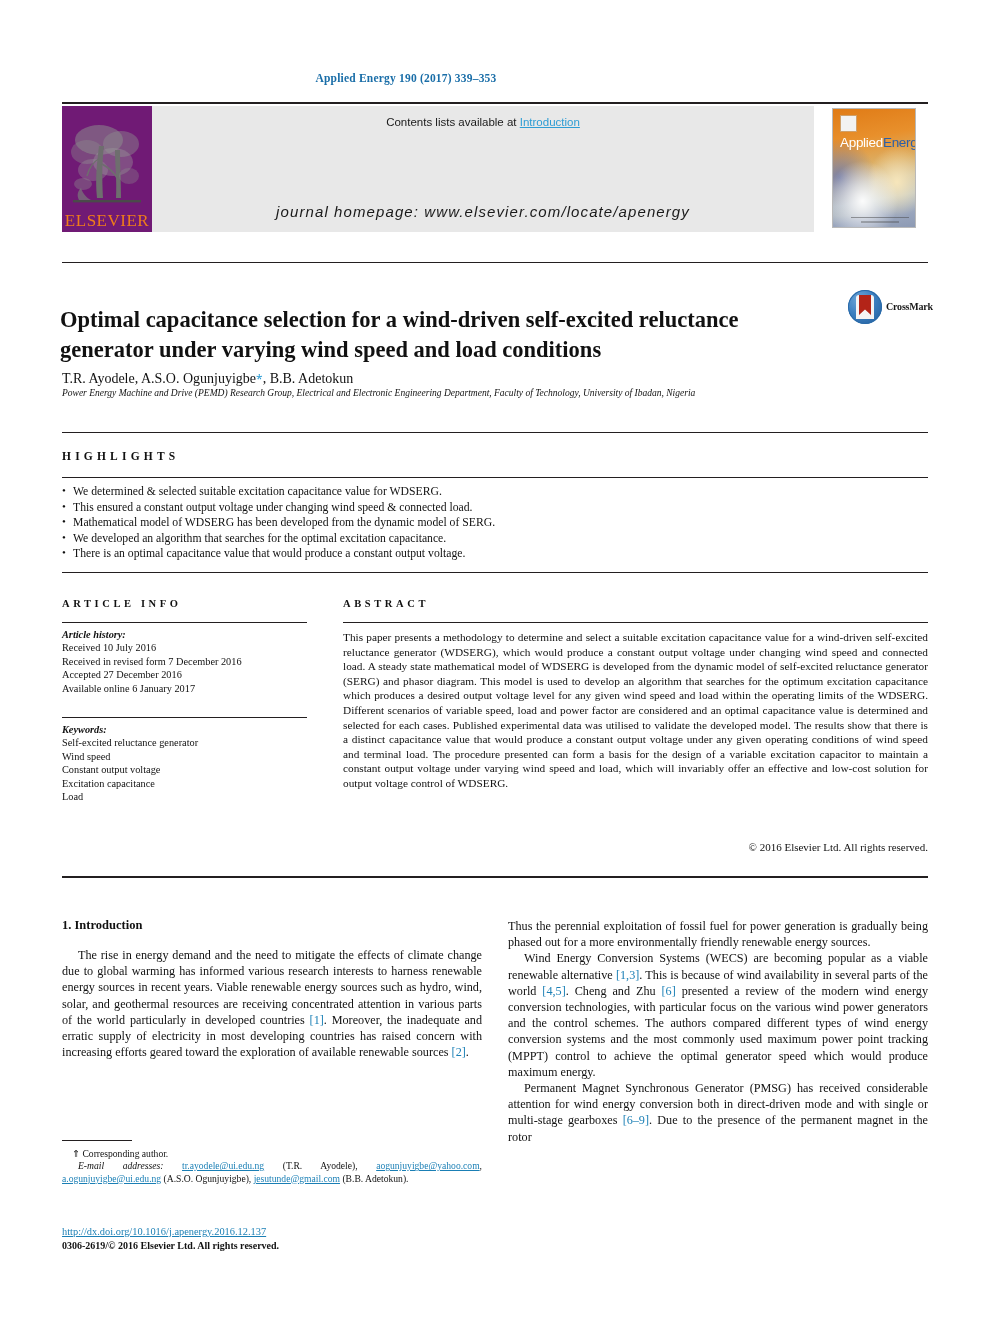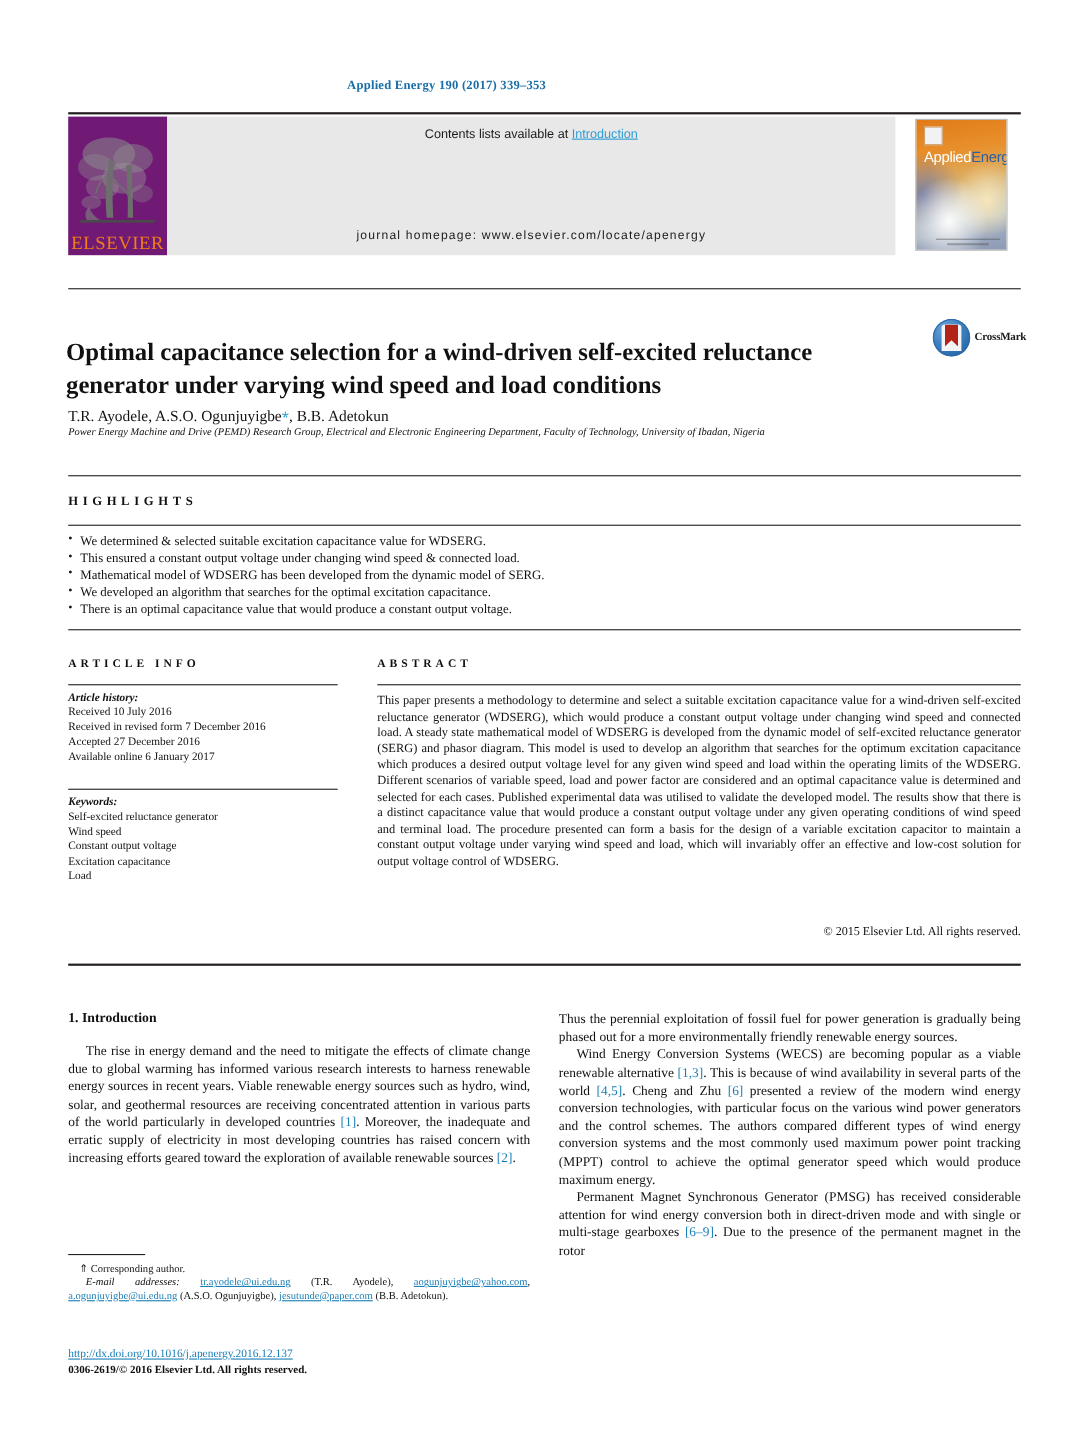--- a/index.html
+++ b/index.html
@@ -99,23 +99,24 @@
     color: #2e9dd4;
   }
   .journal-title-big {
     font-family: "Liberation Serif", serif;
     font-size: 31px;
     color: #111111;
     letter-spacing: 0.2px;
   }
   .homepage-line {
     font-family: "Liberation Sans", sans-serif;
-    font-size: 11px;
+    font-size: 15px;
     color: #1a1a1a;
     letter-spacing: 1.1px;
+    font-style: italic;
   }
   .cover-thumb {
     flex: 0 0 100px;
     width: 100px;
     position: relative;
     margin-left: 14px;
     background: #ffffff;
   }
   .cover-img {
     position: absolute;
@@ -600,39 +601,39 @@
   <div class="kw-block">
     <div class="lab">Keywords:</div>
     <div>Self-excited reluctance generator</div>
     <div>Wind speed</div>
     <div>Constant output voltage</div>
     <div>Excitation capacitance</div>
     <div>Load</div>
   </div>
 
   <div class="abstract-col">This paper presents a methodology to determine and select a suitable excitation capacitance value for a wind-driven self-excited reluctance generator (WDSERG), which would produce a constant output voltage under changing wind speed and connected load. A steady state mathematical model of WDSERG is developed from the dynamic model of self-excited reluctance generator (SERG) and phasor diagram. This model is used to develop an algorithm that searches for the optimum excitation capacitance which produces a desired output voltage level for any given wind speed and load within the operating limits of the WDSERG. Different scenarios of variable speed, load and power factor are considered and an optimal capacitance value is determined and selected for each cases. Published experimental data was utilised to validate the developed model. The results show that there is a distinct capacitance value that would produce a constant output voltage under any given operating conditions of wind speed and terminal load. The procedure presented can form a basis for the design of a variable excitation capacitor to maintain a constant output voltage under varying wind speed and load, which will invariably offer an effective and low-cost solution for output voltage control of WDSERG.</div>
-  <div class="copyright-line">© 2015 Elsevier Ltd. All rights reserved.</div>
+  <div class="copyright-line">© 2016 Elsevier Ltd. All rights reserved.</div>
 
   <div class="abs-rule-bottom"></div>
 
   <div class="col-left">
     <h2 class="sec-heading">1. Introduction</h2>
     <p class="body-par"><span>The rise in energy demand and the need to mitigate the effects of climate change due to global warming has informed various research interests to harness renewable energy sources in recent years. Viable renewable energy sources such as hydro, wind, solar, and geothermal resources are receiving concentrated attention in various parts of the world particularly in developed countries </span><span class="ref">[1]</span><span>. Moreover, the inadequate and erratic supply of electricity in most developing countries has raised concern with increasing efforts geared toward the exploration of available renewable sources </span><span class="ref">[2]</span><span>.</span></p>
   </div>
 
   <div class="col-right">
     <p class="body-par no-indent">Thus the perennial exploitation of fossil fuel for power generation is gradually being phased out for a more environmentally friendly renewable energy sources.</p>
     <p class="body-par"><span>Wind Energy Conversion Systems (WECS) are becoming popular as a viable renewable alternative </span><span class="ref">[1,3]</span><span>. This is because of wind availability in several parts of the world </span><span class="ref">[4,5]</span><span>. Cheng and Zhu </span><span class="ref">[6]</span><span> presented a review of the modern wind energy conversion technologies, with particular focus on the various wind power generators and the control schemes. The authors compared different types of wind energy conversion systems and the most commonly used maximum power point tracking (MPPT) control to achieve the optimal generator speed which would produce maximum energy.</span></p>
     <p class="body-par"><span>Permanent Magnet Synchronous Generator (PMSG) has received considerable attention for wind energy conversion both in direct-driven mode and with single or multi-stage gearboxes </span><span class="ref">[6–9]</span><span>. Due to the presence of the permanent magnet in the rotor</span></p>
   </div>
 
   <div class="foot-rule"></div>
   <div class="footnote">
     <span class="corr">⇑ Corresponding author.</span>
-    <span class="emails"><span class="em-lab">E-mail addresses:</span> <a class="mail" href="#">tr.ayodele@ui.edu.ng</a><span> (T.R. Ayodele), </span><a class="mail" href="#">aogunjuyigbe@yahoo.com</a><span>, </span><a class="mail" href="#">a.ogunjuyigbe@ui.edu.ng</a><span> (A.S.O. Ogunjuyigbe), </span><a class="mail" href="#">jesutunde@paper.com</a><span> (B.B. Adetokun).</span></span>
+    <span class="emails"><span class="em-lab">E-mail addresses:</span> <a class="mail" href="#">tr.ayodele@ui.edu.ng</a><span> (T.R. Ayodele), </span><a class="mail" href="#">aogunjuyigbe@yahoo.com</a><span>, </span><a class="mail" href="#">a.ogunjuyigbe@ui.edu.ng</a><span> (A.S.O. Ogunjuyigbe), </span><a class="mail" href="#">jesutunde@gmail.com</a><span> (B.B. Adetokun).</span></span>
   </div>
 
   <div class="doi-block">
     <a class="doi-link" href="#">http://dx.doi.org/10.1016/j.apenergy.2016.12.137</a>
     <span class="issn-line">0306-2619/© 2016 Elsevier Ltd. All rights reserved.</span>
   </div>
 
 </div>
 
 </body></html>

